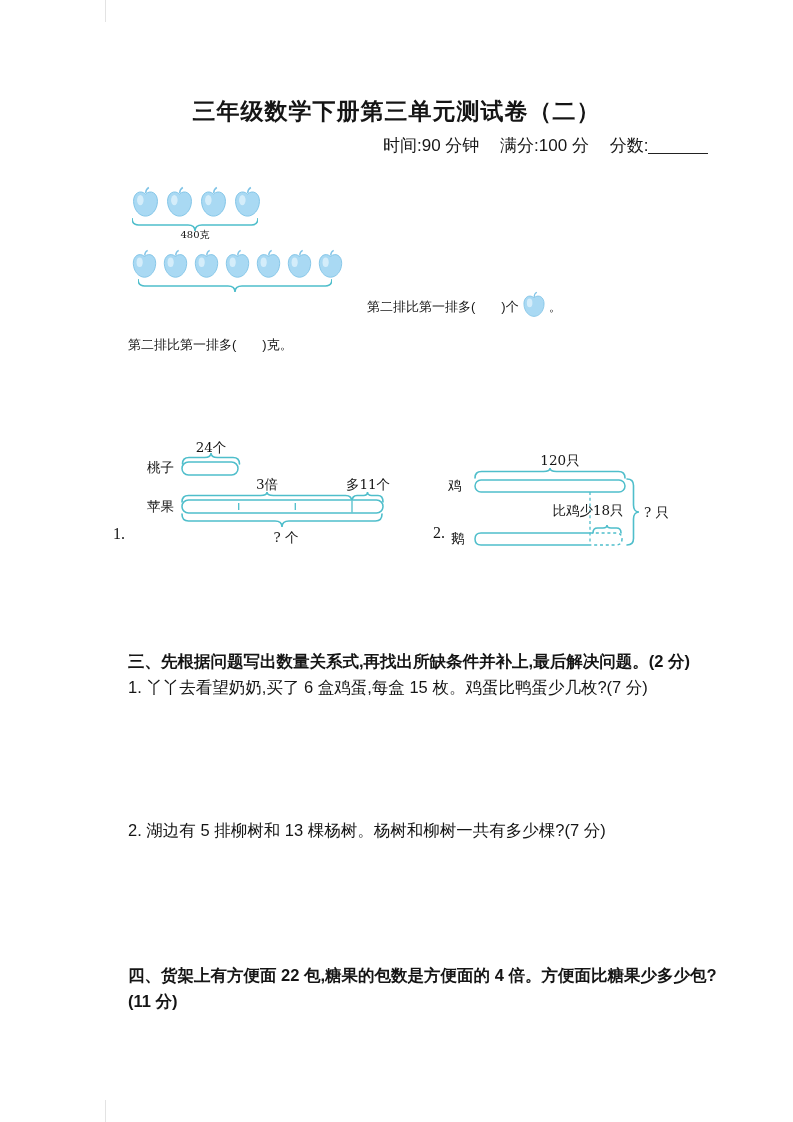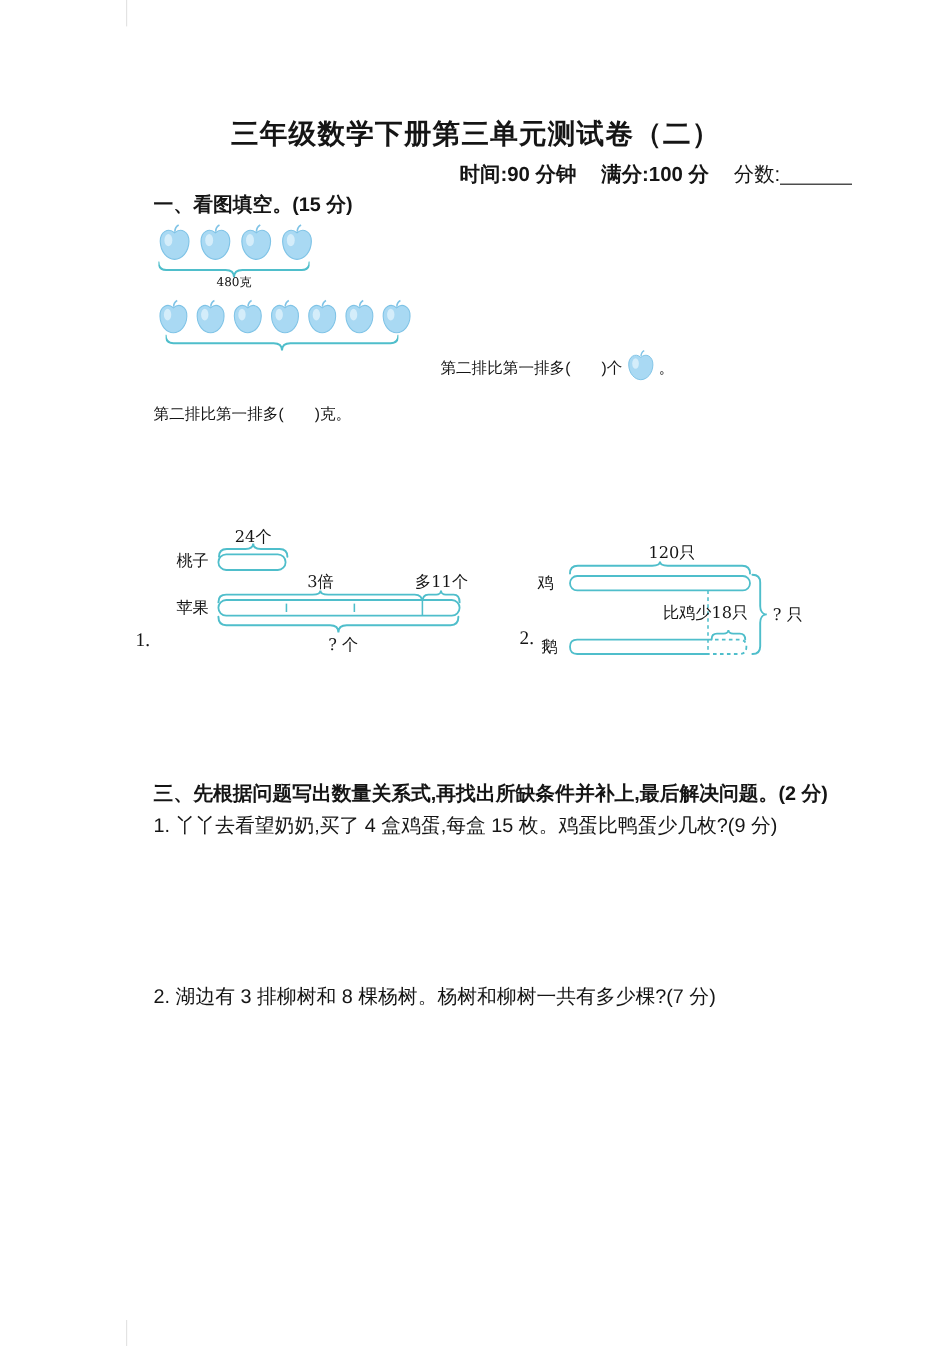--- a/index.html
+++ b/index.html
@@ -9,21 +9,21 @@
     --apple-highlight:#d8eefb;
     --text-color:#151515;
   }
   *{box-sizing:border-box;margin:0;padding:0;}
   body{background:#ffffff;font-family:"Liberation Sans",sans-serif;color:var(--text-color);}
   .page{position:relative;width:773px;height:1122px;background:#ffffff;overflow:hidden;margin:0 auto;}
   .abs{position:absolute;}
   .title{left:0;right:0;top:96px;text-align:center;font-family:"Liberation Serif","DejaVu Serif",serif;
          font-size:23px;font-weight:700;letter-spacing:1px;}
   .info-line{left:373px;top:134px;font-size:17px;white-space:nowrap;}
-  .info-line .seg{margin-right:16px;font-weight:bold;}
+  .info-line .seg{margin-right:16px;}
   .score-blank{display:inline-block;width:60px;height:17px;border-bottom:1.5px solid #222;vertical-align:-3px;}
   .sec-header{font-size:16.5px;font-weight:700;}
   .body-text{font-size:16.5px;font-weight:400;}
   .apple{display:inline-block;}
   .apple-row{display:flex;align-items:flex-end;}
   .weight-label{font-family:"DejaVu Serif",serif;font-size:10px;text-align:center;}
   .inline-line{white-space:nowrap;font-size:13px;}
   .apple-inline{vertical-align:-7px;margin:0 2px;}
   .item-number{font-family:"Liberation Serif","DejaVu Serif",serif;font-size:16px;}
   svg text{font-family:"DejaVu Serif",serif;font-size:13.5px;fill:var(--text-color);}
@@ -54,21 +54,20 @@
   <div class="abs crop-mark" style="left:95px;top:1100px;height:22px"></div>
 
   <div class="abs title">三年级数学下册第三单元测试卷（二）</div>
 
   <div class="abs info-line">
     <span class="seg">时间:90 分钟</span>
     <span class="seg">满分:100 分</span>
     <span>分数:</span><span class="score-blank"></span>
   </div>
 
-  <div class="abs sec-header" style="left:118px;top:160px">一、看图填空。(15 分)</div>
 
   <div class="abs apple-row" style="left:120px;top:186px;gap:3px">
     <svg class="apple" width="31" height="32">
         <use href="#apple-shape"></use>
       </svg>
     <svg class="apple" width="31" height="32">
         <use href="#apple-shape"></use>
       </svg>
     <svg class="apple" width="31" height="32">
         <use href="#apple-shape"></use>
@@ -148,17 +147,18 @@
     <path class="brace" transform="translate(163,77)" d="M0,8 C0,4.5 1.5,3 4.5,3 L10,3 C12.5,3 14,1.5 14,0 C14,1.5 15.5,3 18,3 L23.5,3 C26.5,3 28,4.5 28,8"></path>
     <text x="21" y="95">鹅</text>
     <path class="bar-line" d="M160,85 L51,85 Q45,85 45,91 Q45,97 51,97 L160,97"></path>
     <path class="bar-line dashed" d="M160,85 L186,85 Q192,85 192,91 Q192,97 186,97 L160,97"></path>
     <path class="brace" transform="translate(197,31)" d="M0,0 C4.5,0 6.5,2 6.5,6.5 L6.5,26 C6.5,30 8.5,33 12,33 C8.5,33 6.5,36 6.5,40 L6.5,59.5 C6.5,64 4.5,66 0,66"></path>
     <text x="214" y="69">? 只</text>
   </svg>
   <div class="abs item-number" style="left:423px;top:524px">2.</div>
 
   <div class="abs sec-header" style="left:118px;top:651px;width:600px">三、先根据问题写出数量关系式,再找出所缺条件并补上,最后解决问题。(2 分)</div>
-  <div class="abs body-text" style="left:118px;top:677px;width:610px">1. 丫丫去看望奶奶,买了 4 盒鸡蛋,每盒 15 枚。鸡蛋比鸭蛋少几枚?(9 分)</div>
-  <div class="abs body-text" style="left:118px;top:820px;width:610px">2. 湖边有 3 排柳树和 8 棵杨树。杨树和柳树一共有多少棵?(7 分)</div>
+  <div class="abs body-text" style="left:118px;top:677px;width:610px">1. 丫丫去看望奶奶,买了 6 盒鸡蛋,每盒 15 枚。鸡蛋比鸭蛋少几枚?(7 分)</div>
+  <div class="abs body-text" style="left:118px;top:820px;width:610px">2. 湖边有 5 排柳树和 13 棵杨树。杨树和柳树一共有多少棵?(7 分)</div>
 
+  <div class="abs sec-header" style="left:118px;top:963px;width:600px;line-height:1.55">四、货架上有方便面 22 包,糖果的包数是方便面的 4 倍。方便面比糖果少多少包?(11 分)</div>
 
 </div>
 
 </body></html>

